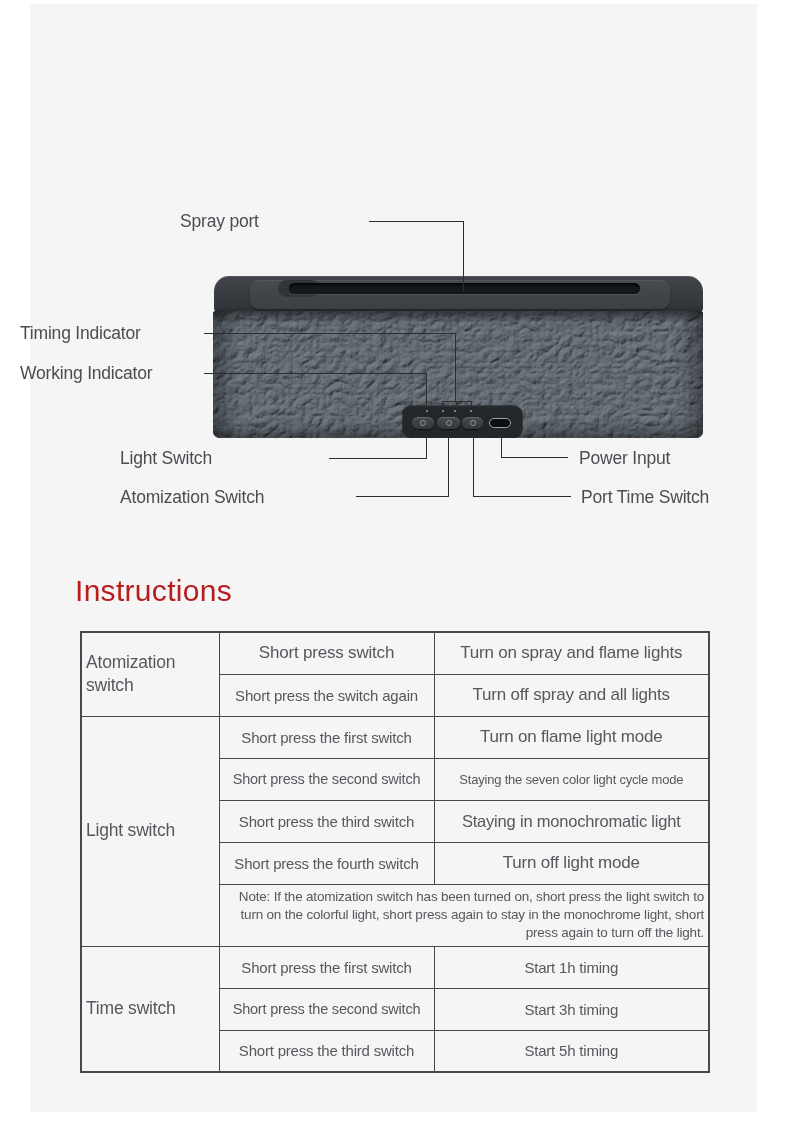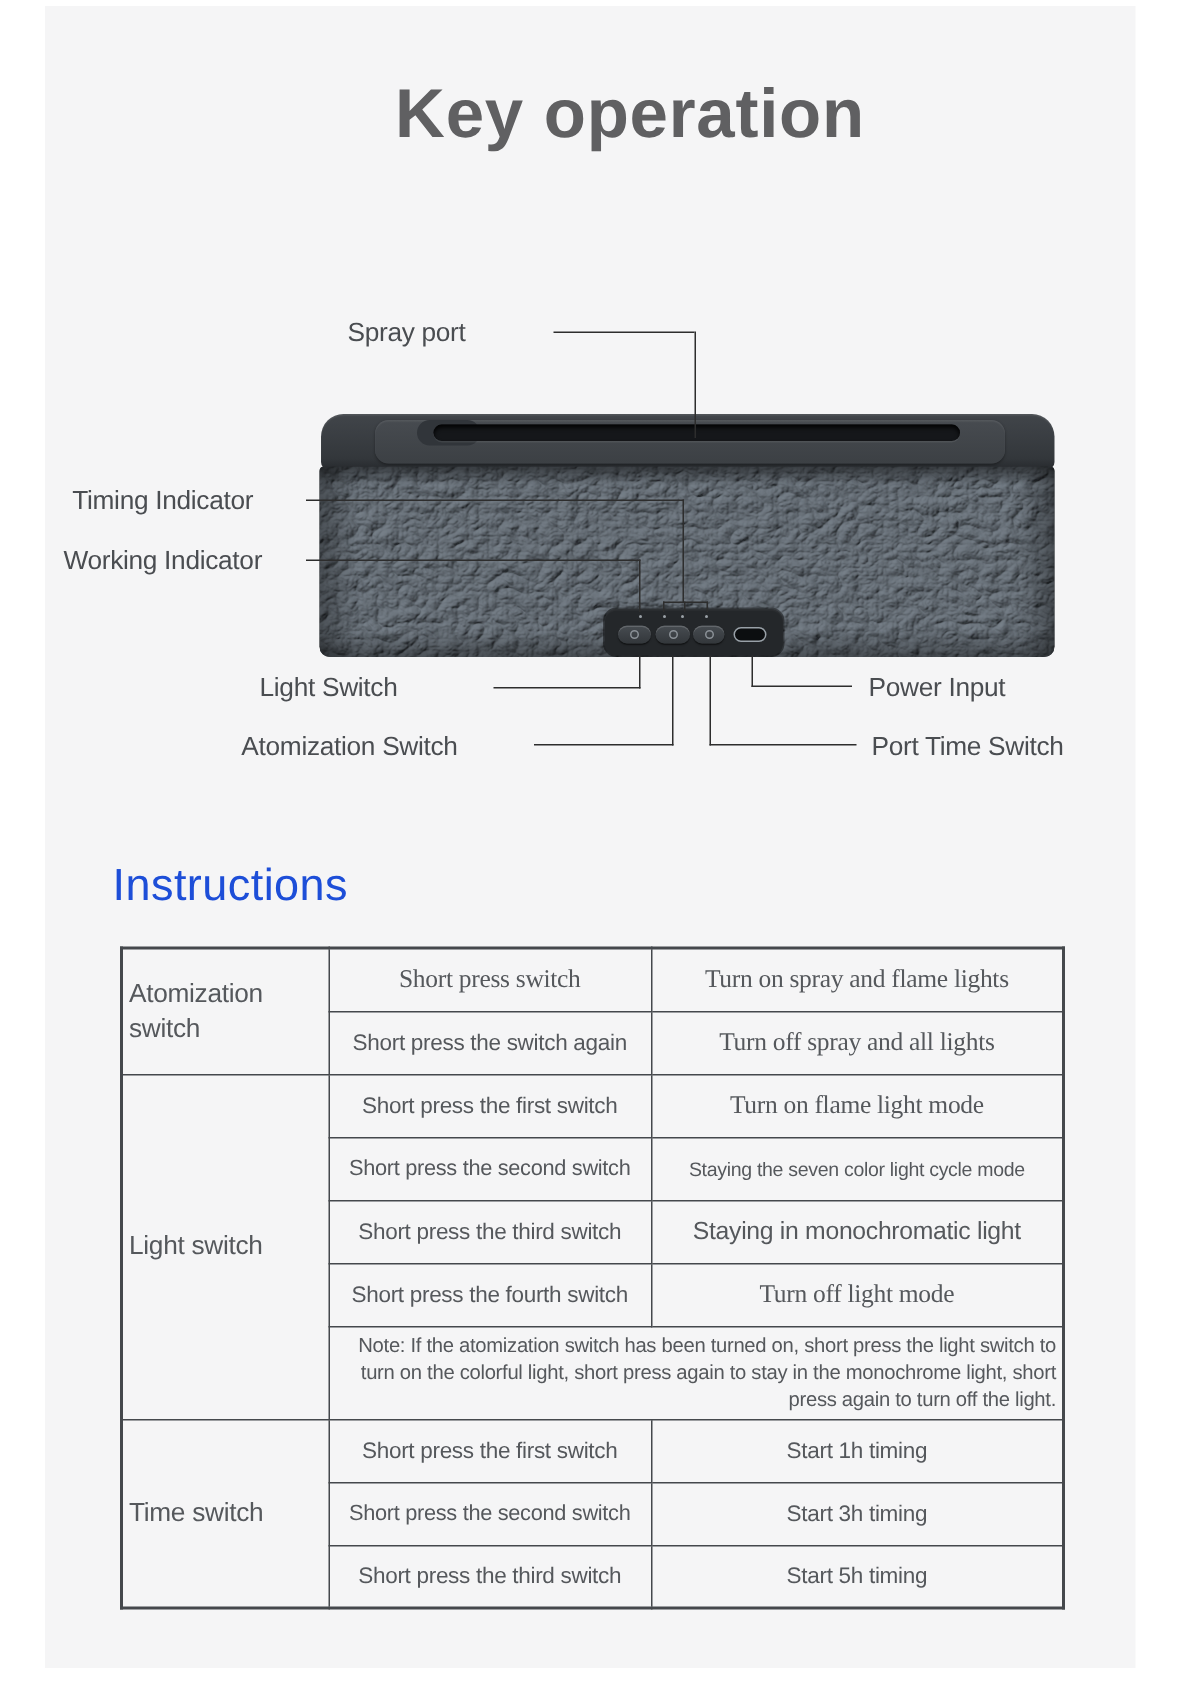--- a/index.html
+++ b/index.html
@@ -35,46 +35,45 @@
     box-shadow:inset 0 1px 0 rgba(255,255,255,.16), 0 1px 1px rgba(0,0,0,.55);}
   .dev-btn .glyph{position:absolute;left:50%;top:50%;width:4px;height:4px;margin:-3px 0 0 -3px;
     border:1px solid #8b9197;border-radius:50%;}
   .usb-port{position:absolute;left:489px;top:418px;width:22px;height:10px;border-radius:5px;
     background:#0c0e10;border:1px solid #99a1a8;box-sizing:border-box;}
   .ind-dot{position:absolute;width:2px;height:2px;border-radius:50%;background:#9aa1a7;}
 
   
   .cl{position:absolute;background:#2d2d2d;}
   .callout{position:absolute;font-size:17.5px;color:#4a4d51;white-space:nowrap;letter-spacing:-0.2px;text-align:right;}
-  .r{text-align:center;}
-
-  
-  .section-heading{position:absolute;left:75px;top:574px;font-size:30px;font-weight:400;color:#1d4ed8;letter-spacing:0.3px;}
+  .r{text-align:left;}
+
+  
+  .section-heading{position:absolute;left:75px;top:574px;font-size:30px;font-weight:400;color:#b91c1c;letter-spacing:0.3px;}
   table.instr{position:absolute;left:80px;top:631px;width:628px;border-collapse:collapse;table-layout:fixed;
     border:2px solid #45484c;background:#f5f5f6;}
   table.instr td{border:1px solid #45484c;color:#55585c;vertical-align:middle;overflow:hidden;
     letter-spacing:-0.2px;padding:0 4px;}
   table.instr tr{height:42px;}
   table.instr tr.note-row{height:62px;}
   td.grp{font-size:17.5px;text-align:left;padding-left:16px;line-height:1.35;}
   td.act,td.res{text-align:center;}
-  .sz17{font-size:17px;font-family:Liberation Serif, serif;}
+  .sz17{font-size:17px;}
   .sz16{font-size:16.5px;margin-top:48px;}
   .sz15{font-size:15px;letter-spacing:-0.4px;}
   .sz14{font-size:14.5px;letter-spacing:-0.5px;}
   .sz13{font-size:13px;letter-spacing:-0.4px;}
   td.note{font-size:13.5px;text-align:right;padding:6px 12px;line-height:1.35;letter-spacing:-0.3px;}
 </style>
 </head>
 <body>
 
 <div id="canvas">
   <div class="bg-panel"></div>
 
-  <div class="page-title">Key operation</div>
 
   <div>
     <div class="dev-top"></div>
     <div class="dev-plateau"></div>
     <div class="slot-groove"></div>
     <div class="dev-slot"></div>
 
     <div class="dev-front">
       <svg width="490" height="127" preserveAspectRatio="none">
         <defs>

